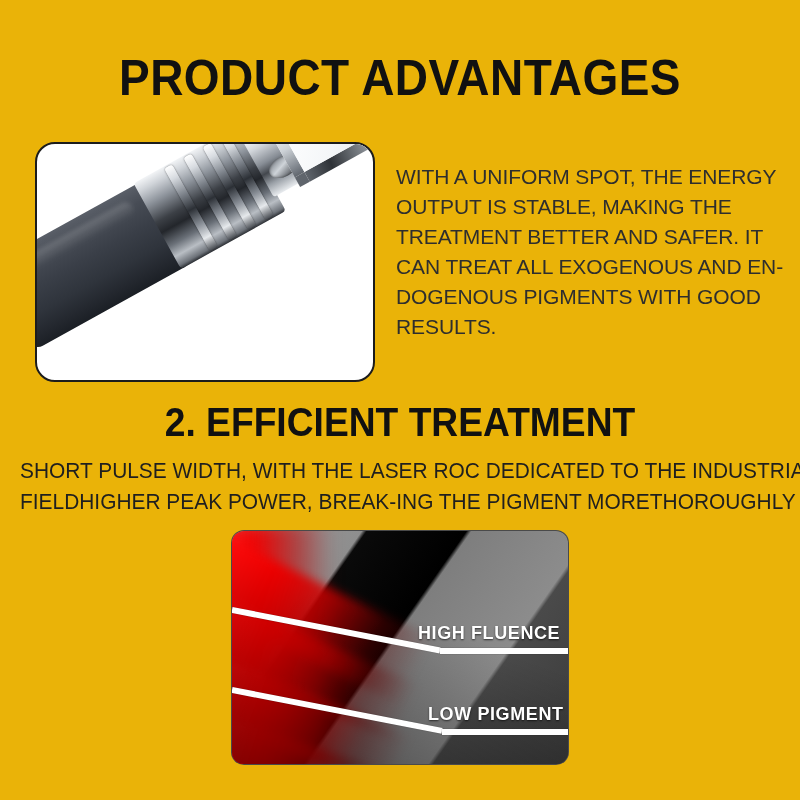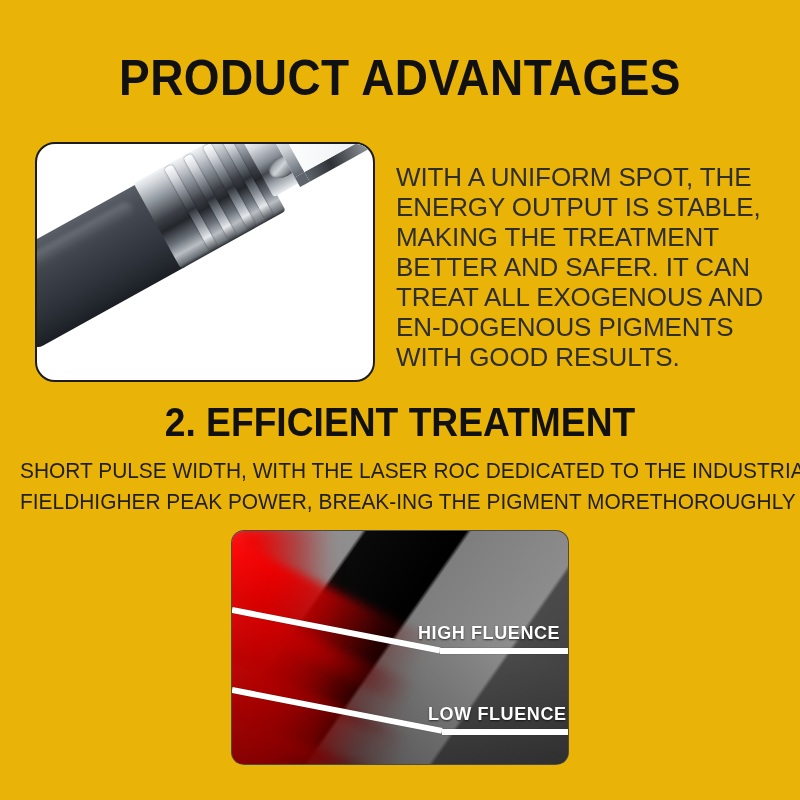--- a/index.html
+++ b/index.html
@@ -174,21 +174,21 @@
     font-size: 35px;
     line-height: 40px;
     color: #111111;
     letter-spacing: -0.2px;
     white-space: nowrap;
   }
   .s1-body {
     margin-top: 6px;
     font-family: "Liberation Sans", sans-serif;
     font-weight: normal;
-    font-size: 26px;
+    font-size: 21px;
     line-height: 30px;
     color: #2e2e2e;
     letter-spacing: -0.1px;
   }
 
   
   .s2-heading {
     position: absolute;
     top: 400px;
     left: 0;
@@ -342,16 +342,16 @@
     <div class="beam b3"></div>
     <div class="beam b4"></div>
     <div class="fl-dark-overlay"></div>
 
     <div class="fl-line slope-high"></div>
     <div class="fl-line flat-high"></div>
     <div class="fl-label high">HIGH FLUENCE</div>
 
     <div class="fl-line slope-low"></div>
     <div class="fl-line flat-low"></div>
-    <div class="fl-label low">LOW FLUENCE</div>
+    <div class="fl-label low">LOW PIGMENT</div>
   </div>
 
 </div>
 
 </body></html>

